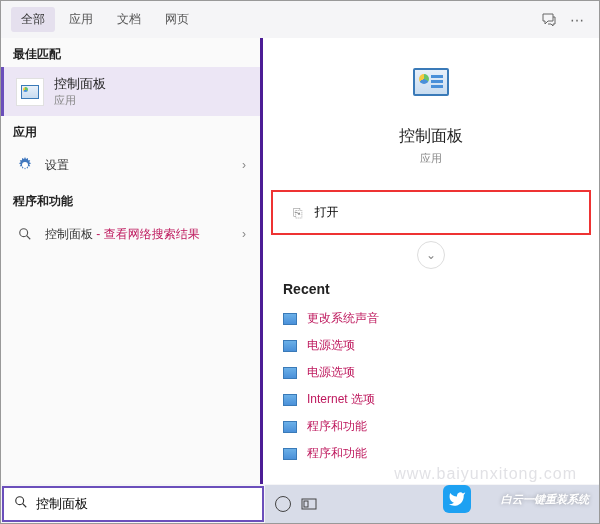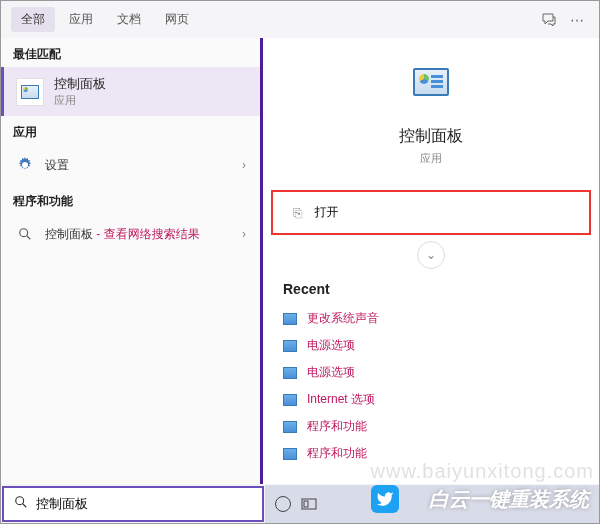--- a/index.html
+++ b/index.html
@@ -44,23 +44,23 @@
     .recent-icon { width: 14px; height: 12px; margin-right: 10px; background: linear-gradient(#6bb0e8, #4a90d9); border: 1px solid #3a7ab8; }
 
     .bottom-bar { position: absolute; bottom: 0; left: 0; right: 0; height: 38px; display: flex; align-items: center; }
     .search-box { width: 262px; height: 36px; border: 2px solid #6b4fbb; background: #fff; display: flex; align-items: center; padding: 0 10px; margin: 1px; }
     .search-icon { color: #555; margin-right: 8px; }
     .search-input { border: none; outline: none; font-size: 13px; flex: 1; background: transparent; }
     .taskbar-rest { flex: 1; height: 100%; background: #d8dce8; display: flex; align-items: center; padding: 0 10px; gap: 10px; }
     .cortana-circle { width: 16px; height: 16px; border: 1.5px solid #444; border-radius: 50%; }
     .task-icon { width: 16px; height: 16px; }
 
-    .watermark { position: absolute; right: 10px; bottom: 10px; font-size: 20px; color: #fff; font-style: italic; font-weight: bold; text-shadow: 0 0 4px rgba(0,0,0,0.3); display: flex; align-items: center; pointer-events: none; gap: 24px; }
+    .watermark { position: absolute; right: 10px; bottom: 10px; font-size: 11px; color: #fff; font-style: italic; font-weight: bold; text-shadow: 0 0 4px rgba(0,0,0,0.3); display: flex; align-items: center; pointer-events: none; gap: 24px; }
     .watermark-bird { width: 28px; height: 28px; background: #1da1f2; border-radius: 6px; display: flex; align-items: center; justify-content: center; color: #fff; margin-right: 6px; }
-    .watermark-url { position: absolute; right: 5px; bottom: 40px; color: rgba(180,180,190,0.4); font-size: 20px; pointer-events: none; letter-spacing: 1px; }
+    .watermark-url { position: absolute; right: 22px; bottom: 40px; color: rgba(180,180,190,0.4); font-size: 16px; pointer-events: none; letter-spacing: 1px; }
 
     .settings-gear { fill: #4178be; }
     .cp-icon-inner { width: 36px; height: 28px; border: 2px solid #3a7ab8; background: linear-gradient(#e8f0fa,#c8dcf0); border-radius: 2px; margin: 0 auto; position: relative; }
     .cp-icon-inner::before { content:''; position:absolute; left:4px; top:4px; width:10px; height:10px; border-radius:50%; background: conic-gradient(#6ac46a 0 120deg,#4a90d9 120deg 240deg,#f5c842 240deg 360deg); }
     .cp-icon-inner::after { content:''; position:absolute; right:4px; top:5px; width:12px; height:3px; background:#4a90d9; box-shadow: 0 5px 0 #4a90d9, 0 10px 0 #4a90d9; }
   </style>
 </head>
 <body>
 
 <div class="header-tabs">

